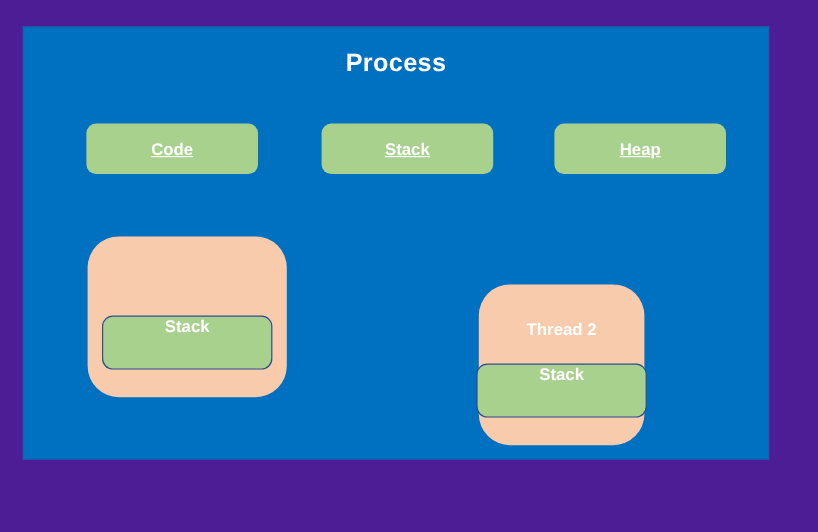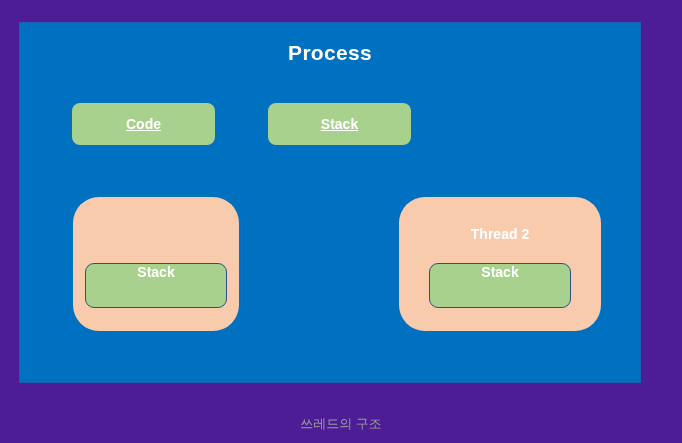--- a/index.html
+++ b/index.html
@@ -53,21 +53,21 @@
   .segment.data { left: 248px; }
   .segment.heap { left: 442px; }
   .thread-card {
     position: absolute;
     top: 174px;
     height: 134px;
     background: #F8CBAD;
     border-radius: 26px;
   }
   .thread-card.t1 { left: 53px; width: 166px; }
-  .thread-card.t2 { left: 379px; width: 202px; }
+  .thread-card.t2 { left: 379px; width: 138px; margin-top: 40px; }
   .thread-label {
     position: absolute;
     top: 29px;
     left: 0;
     width: 100%;
     text-align: center;
     color: #ffffff;
     font-size: 14px;
     font-weight: bold;
   }
@@ -108,31 +108,33 @@
     <div class="process-title">Process</div>
 
     <div class="segment code">
       <span>Code</span>
     </div>
 
     <div class="segment data">
       <span>Stack</span>
     </div>
 
+    <div class="segment heap">
+      <span>Heap</span>
+    </div>
 
     <div class="thread-card t1">
       <div class="stack-box">
         <span>Stack</span>
       </div>
     </div>
 
     <div class="thread-card t2">
       <div class="thread-label">Thread 2</div>
       <div class="stack-box">
         <span>Stack</span>
       </div>
     </div>
 
   </div>
 
-  <div class="caption">쓰레드의 구조</div>
 
 </div>
 
 </body></html>

